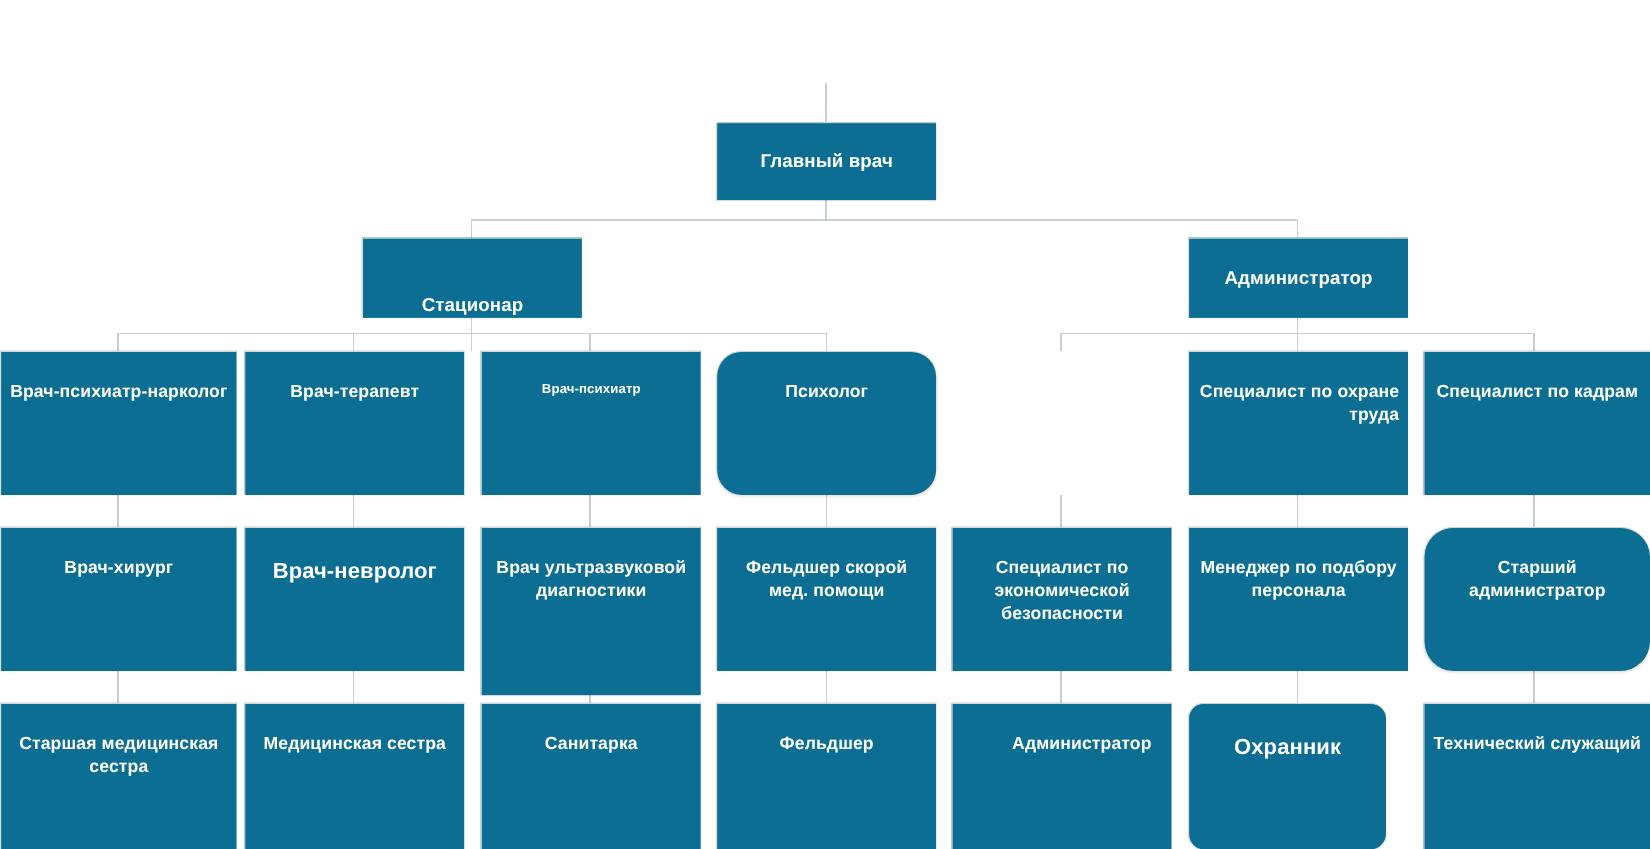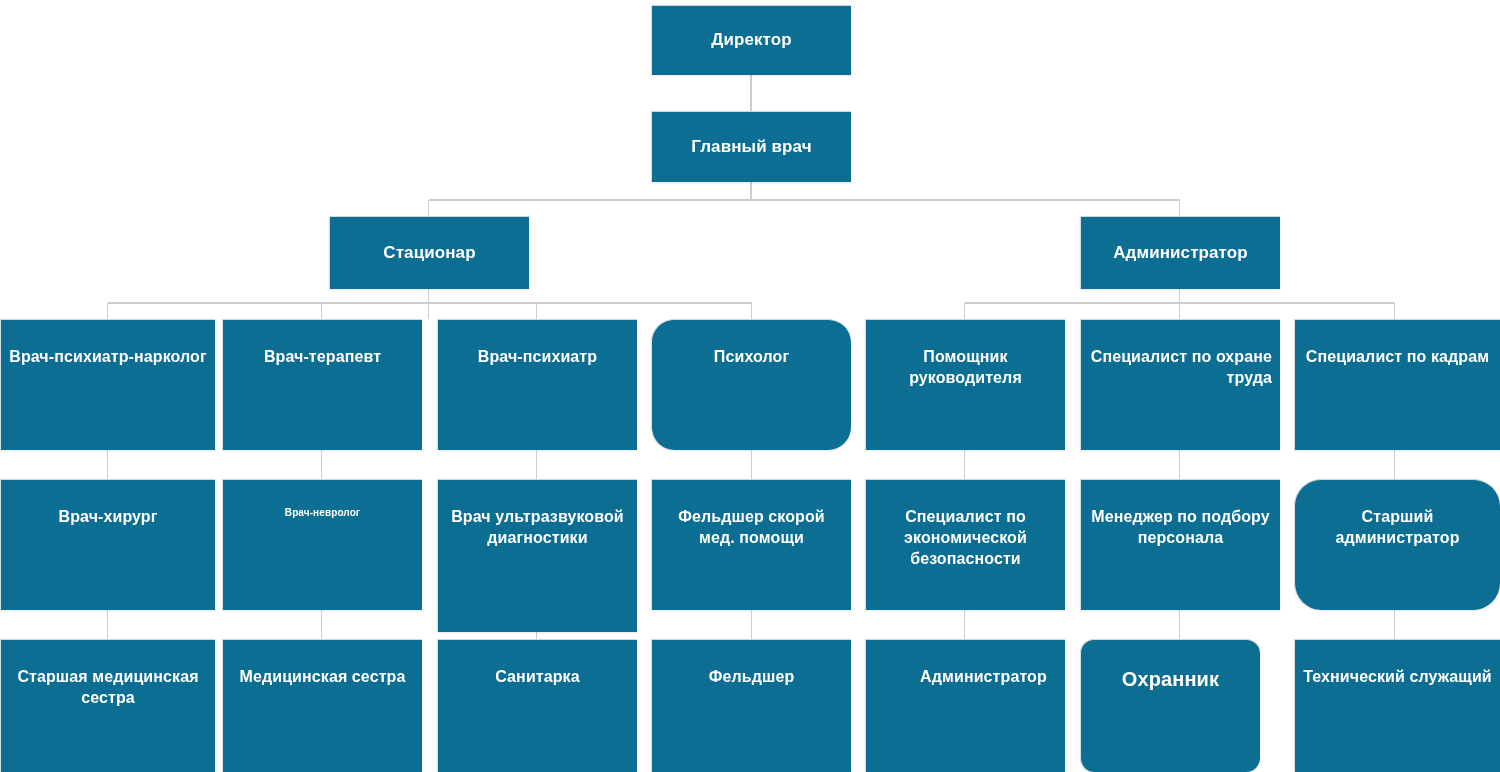--- a/index.html
+++ b/index.html
@@ -101,62 +101,56 @@
       <line x1="107.5" y1="610" x2="107.5" y2="639"></line>
       <line x1="321.5" y1="610" x2="321.5" y2="639"></line>
       <line x1="536.5" y1="610" x2="536.5" y2="639"></line>
       <line x1="751.5" y1="610" x2="751.5" y2="639"></line>
       <line x1="964.5" y1="610" x2="964.5" y2="639"></line>
       <line x1="1179.5" y1="610" x2="1179.5" y2="639"></line>
       <line x1="1394.5" y1="610" x2="1394.5" y2="639"></line>
     </g>
   </svg>
 
-  <div class="node center-label" style="left:651px; top:5px; width:200px; height:70px; font-size:17px;">
-    <span class="node-label">Директор</span>
-  </div>
 
   <div class="node center-label" style="left:651px; top:111px; width:200px; height:71px; font-size:17px;">
     <span class="node-label">Главный врач</span>
   </div>
 
-  <div class="node center-label" style="left:329px; top:216px; width:200px; height:73px; font-size:17px;">
+  <div class="node center-label" style="left:329px; top:216px; width:200px; height:73px; font-size:17px;align-items:flex-end;">
     <span class="node-label">Стационар</span>
   </div>
 
   <div class="node center-label" style="left:1080px; top:216px; width:200px; height:73px; font-size:17px;">
     <span class="node-label">Администратор</span>
   </div>
 
   <div class="node top-label" style="left:0px; top:319px; width:215px; height:131px; font-size:16px;">
     <span class="node-label">Врач-психиатр-нарколог</span>
   </div>
   <div class="node top-label" style="left:222px; top:319px; width:200px; height:131px; font-size:16px;">
     <span class="node-label">Врач-терапевт</span>
   </div>
-  <div class="node top-label" style="left:437px; top:319px; width:200px; height:131px; font-size:16px;">
+  <div class="node top-label" style="left:437px; top:319px; width:200px; height:131px; font-size:12px;">
     <span class="node-label">Врач-психиатр</span>
   </div>
   <div class="node top-label" style="left:651px; top:319px; width:200px; height:131px; font-size:16px;border-radius:23px;">
     <span class="node-label">Психолог</span>
-  </div>
-  <div class="node top-label" style="left:865px; top:319px; width:200px; height:131px; font-size:16px;">
-    <span class="node-label">Помощник руководителя</span>
   </div>
   <div class="node top-label" style="left:1080px; top:319px; width:200px; height:131px; font-size:16px;text-align:right;">
     <span class="node-label">Специалист по охране труда</span>
   </div>
   <div class="node top-label" style="left:1294px; top:319px; width:206px; height:131px; font-size:16px;">
     <span class="node-label">Специалист по кадрам</span>
   </div>
 
   <div class="node top-label" style="left:0px; top:479px; width:215px; height:131px; font-size:16px;">
     <span class="node-label">Врач-хирург</span>
   </div>
-  <div class="node top-label" style="left:222px; top:479px; width:200px; height:131px; font-size:10px;">
+  <div class="node top-label" style="left:222px; top:479px; width:200px; height:131px; font-size:20px;">
     <span class="node-label">Врач-невролог</span>
   </div>
   <div class="node top-label" style="left:437px; top:479px; width:200px; height:153px; font-size:16px;">
     <span class="node-label">Врач ультразвуковой диагностики</span>
   </div>
   <div class="node top-label" style="left:651px; top:479px; width:200px; height:131px; font-size:16px;">
     <span class="node-label">Фельдшер скорой мед. помощи</span>
   </div>
   <div class="node top-label" style="left:865px; top:479px; width:200px; height:131px; font-size:16px;">
     <span class="node-label">Специалист по экономической безопасности</span>

